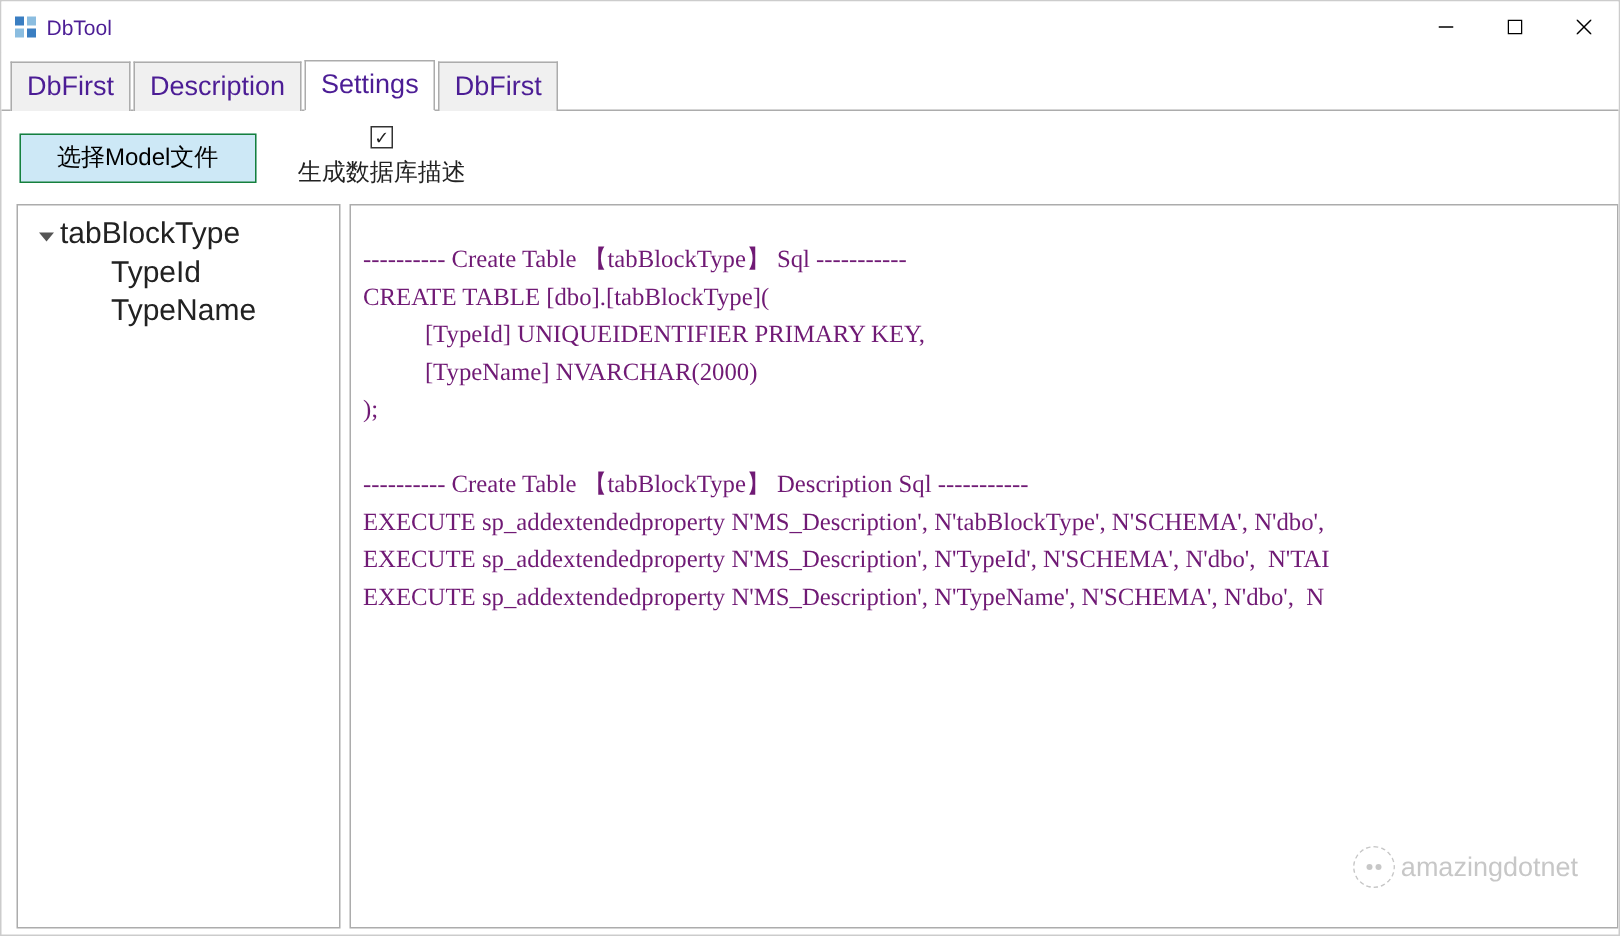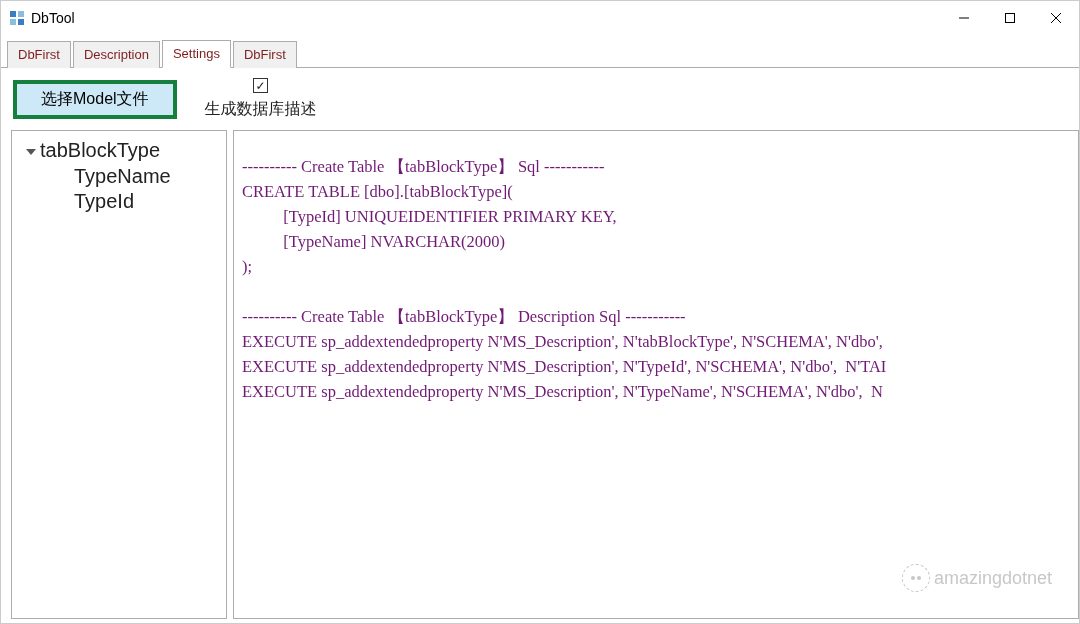--- a/index.html
+++ b/index.html
@@ -24,21 +24,21 @@
     background: #fff;
     padding-left: 8px;
   }
   .titlebar .app-icon {
     width: 16px; height: 16px;
     margin-right: 6px;
     display: inline-flex;
   }
   .titlebar .title {
     font-size: 14px;
-    color: #000000;
+    color: #4c1d95;
   }
   .titlebar .spacer { flex: 1; }
   .win-btns { display: flex; height: 100%; }
   .win-btn {
     width: 46px; height: 100%;
     display: flex; align-items: center; justify-content: center;
     color: #000;
   }
   .win-btn svg { width: 10px; height: 10px; }
   
@@ -48,39 +48,39 @@
     background: #fff;
     padding: 4px 6px 0 6px;
     border-bottom: 1px solid #acacac;
   }
   .tab {
     padding: 5px 10px 6px 10px;
     border: 1px solid #acacac;
     border-bottom: none;
     background: #f0f0f0;
     margin-right: 2px;
-    font-size: 13px;
-    color: #7f1d1d;
+    font-size: 18px;
+    color: #4c1d95;
     position: relative;
     top: 1px;
   }
   .tab.active {
     background: #fff;
     border-bottom: 1px solid #fff;
     z-index: 2;
   }
   
   .toolbar {
     padding: 10px 8px 10px 12px;
     display: flex; align-items: center;
     gap: 28px;
   }
   .btn-select {
     background: #cde8f6;
-    border: 4px solid #15803d;
+    border: 1px solid #15803d;
     padding: 5px 24px;
     font-size: 16px;
     color: #000;
   }
   .checkbox-wrap {
     display: flex; align-items: center; gap: 6px;
     font-size: 16px;
     flex-direction: column;
   }
   .checkbox {
@@ -219,24 +219,24 @@
   <div class="content">
     <div class="tree-panel">
       <ul>
         <li>
           <div class="tree-node">
             <span class="expander"></span>
             <span>tabBlockType</span>
           </div>
           <ul class="tree-children">
             <li class="tree-node">
-              <span>TypeName</span>
+              <span>TypeId</span>
             </li>
             <li class="tree-node">
-              <span>TypeId</span>
+              <span>TypeName</span>
             </li>
           </ul>
         </li>
       </ul>
     </div>
     <div class="sql-panel">
       <pre class="sql-text" id="sql-text">---------- Create Table 【tabBlockType】 Sql -----------
 CREATE TABLE [dbo].[tabBlockType](
           [TypeId] UNIQUEIDENTIFIER PRIMARY KEY,
           [TypeName] NVARCHAR(2000)

